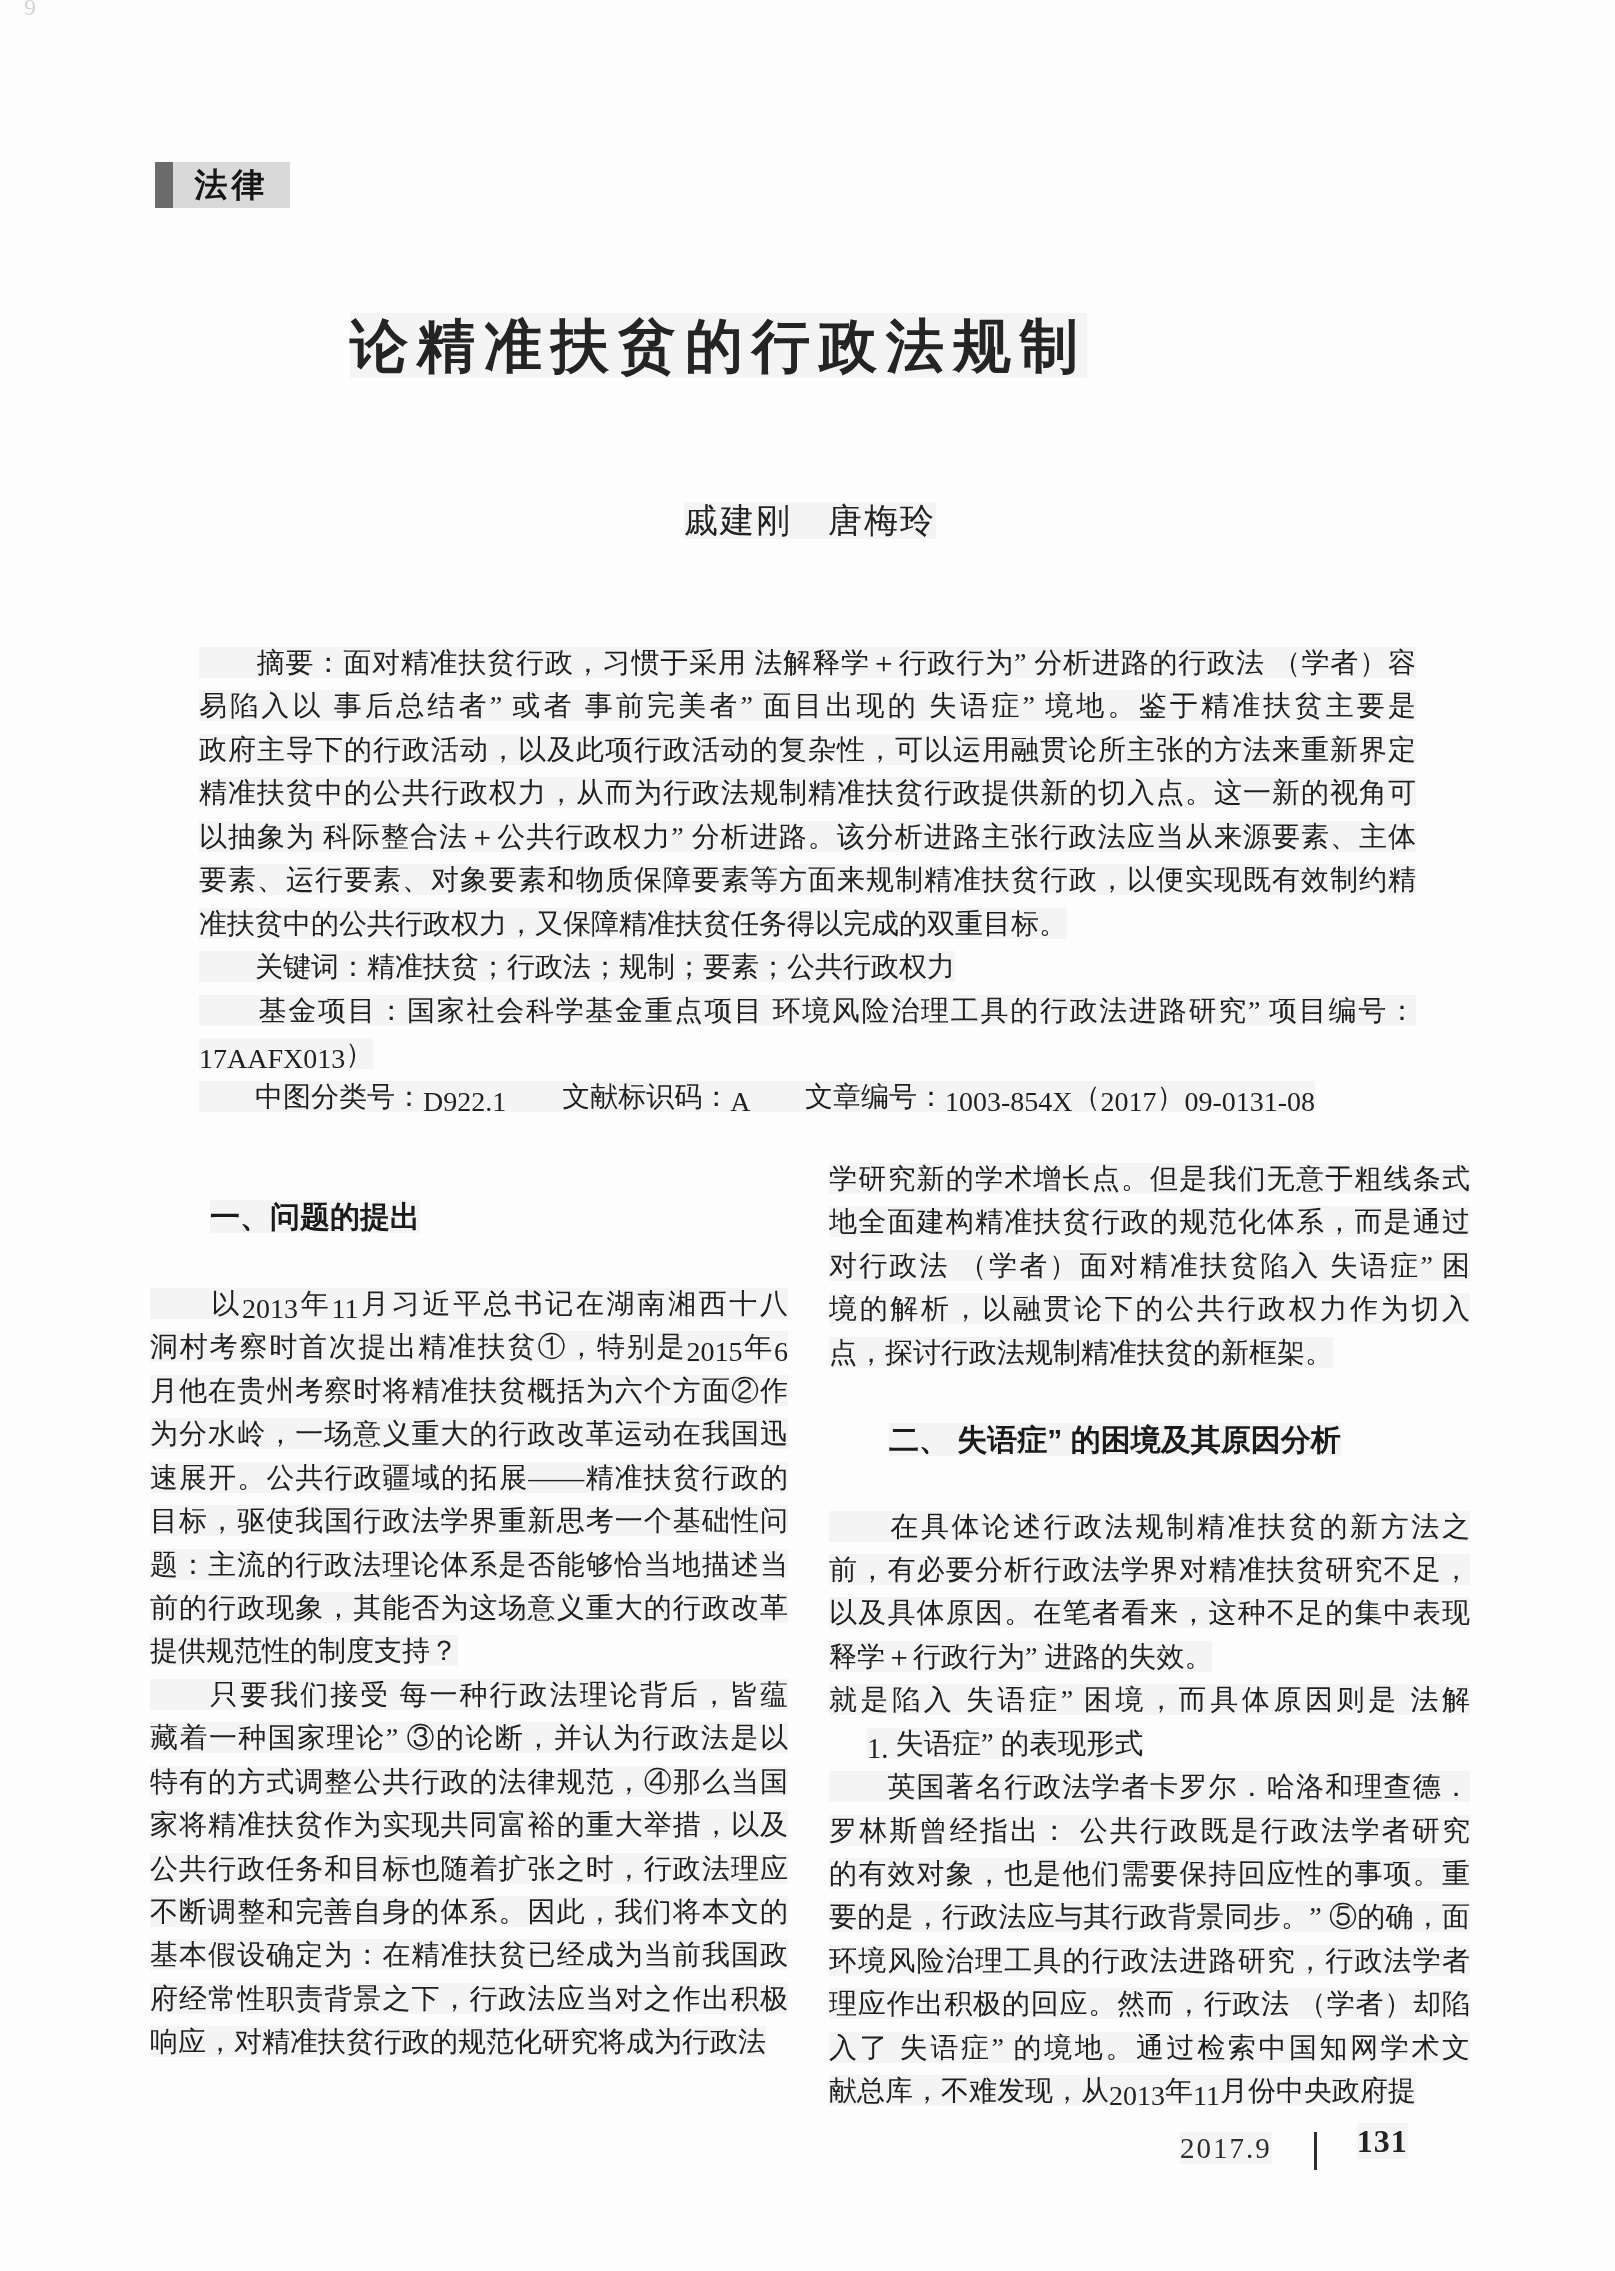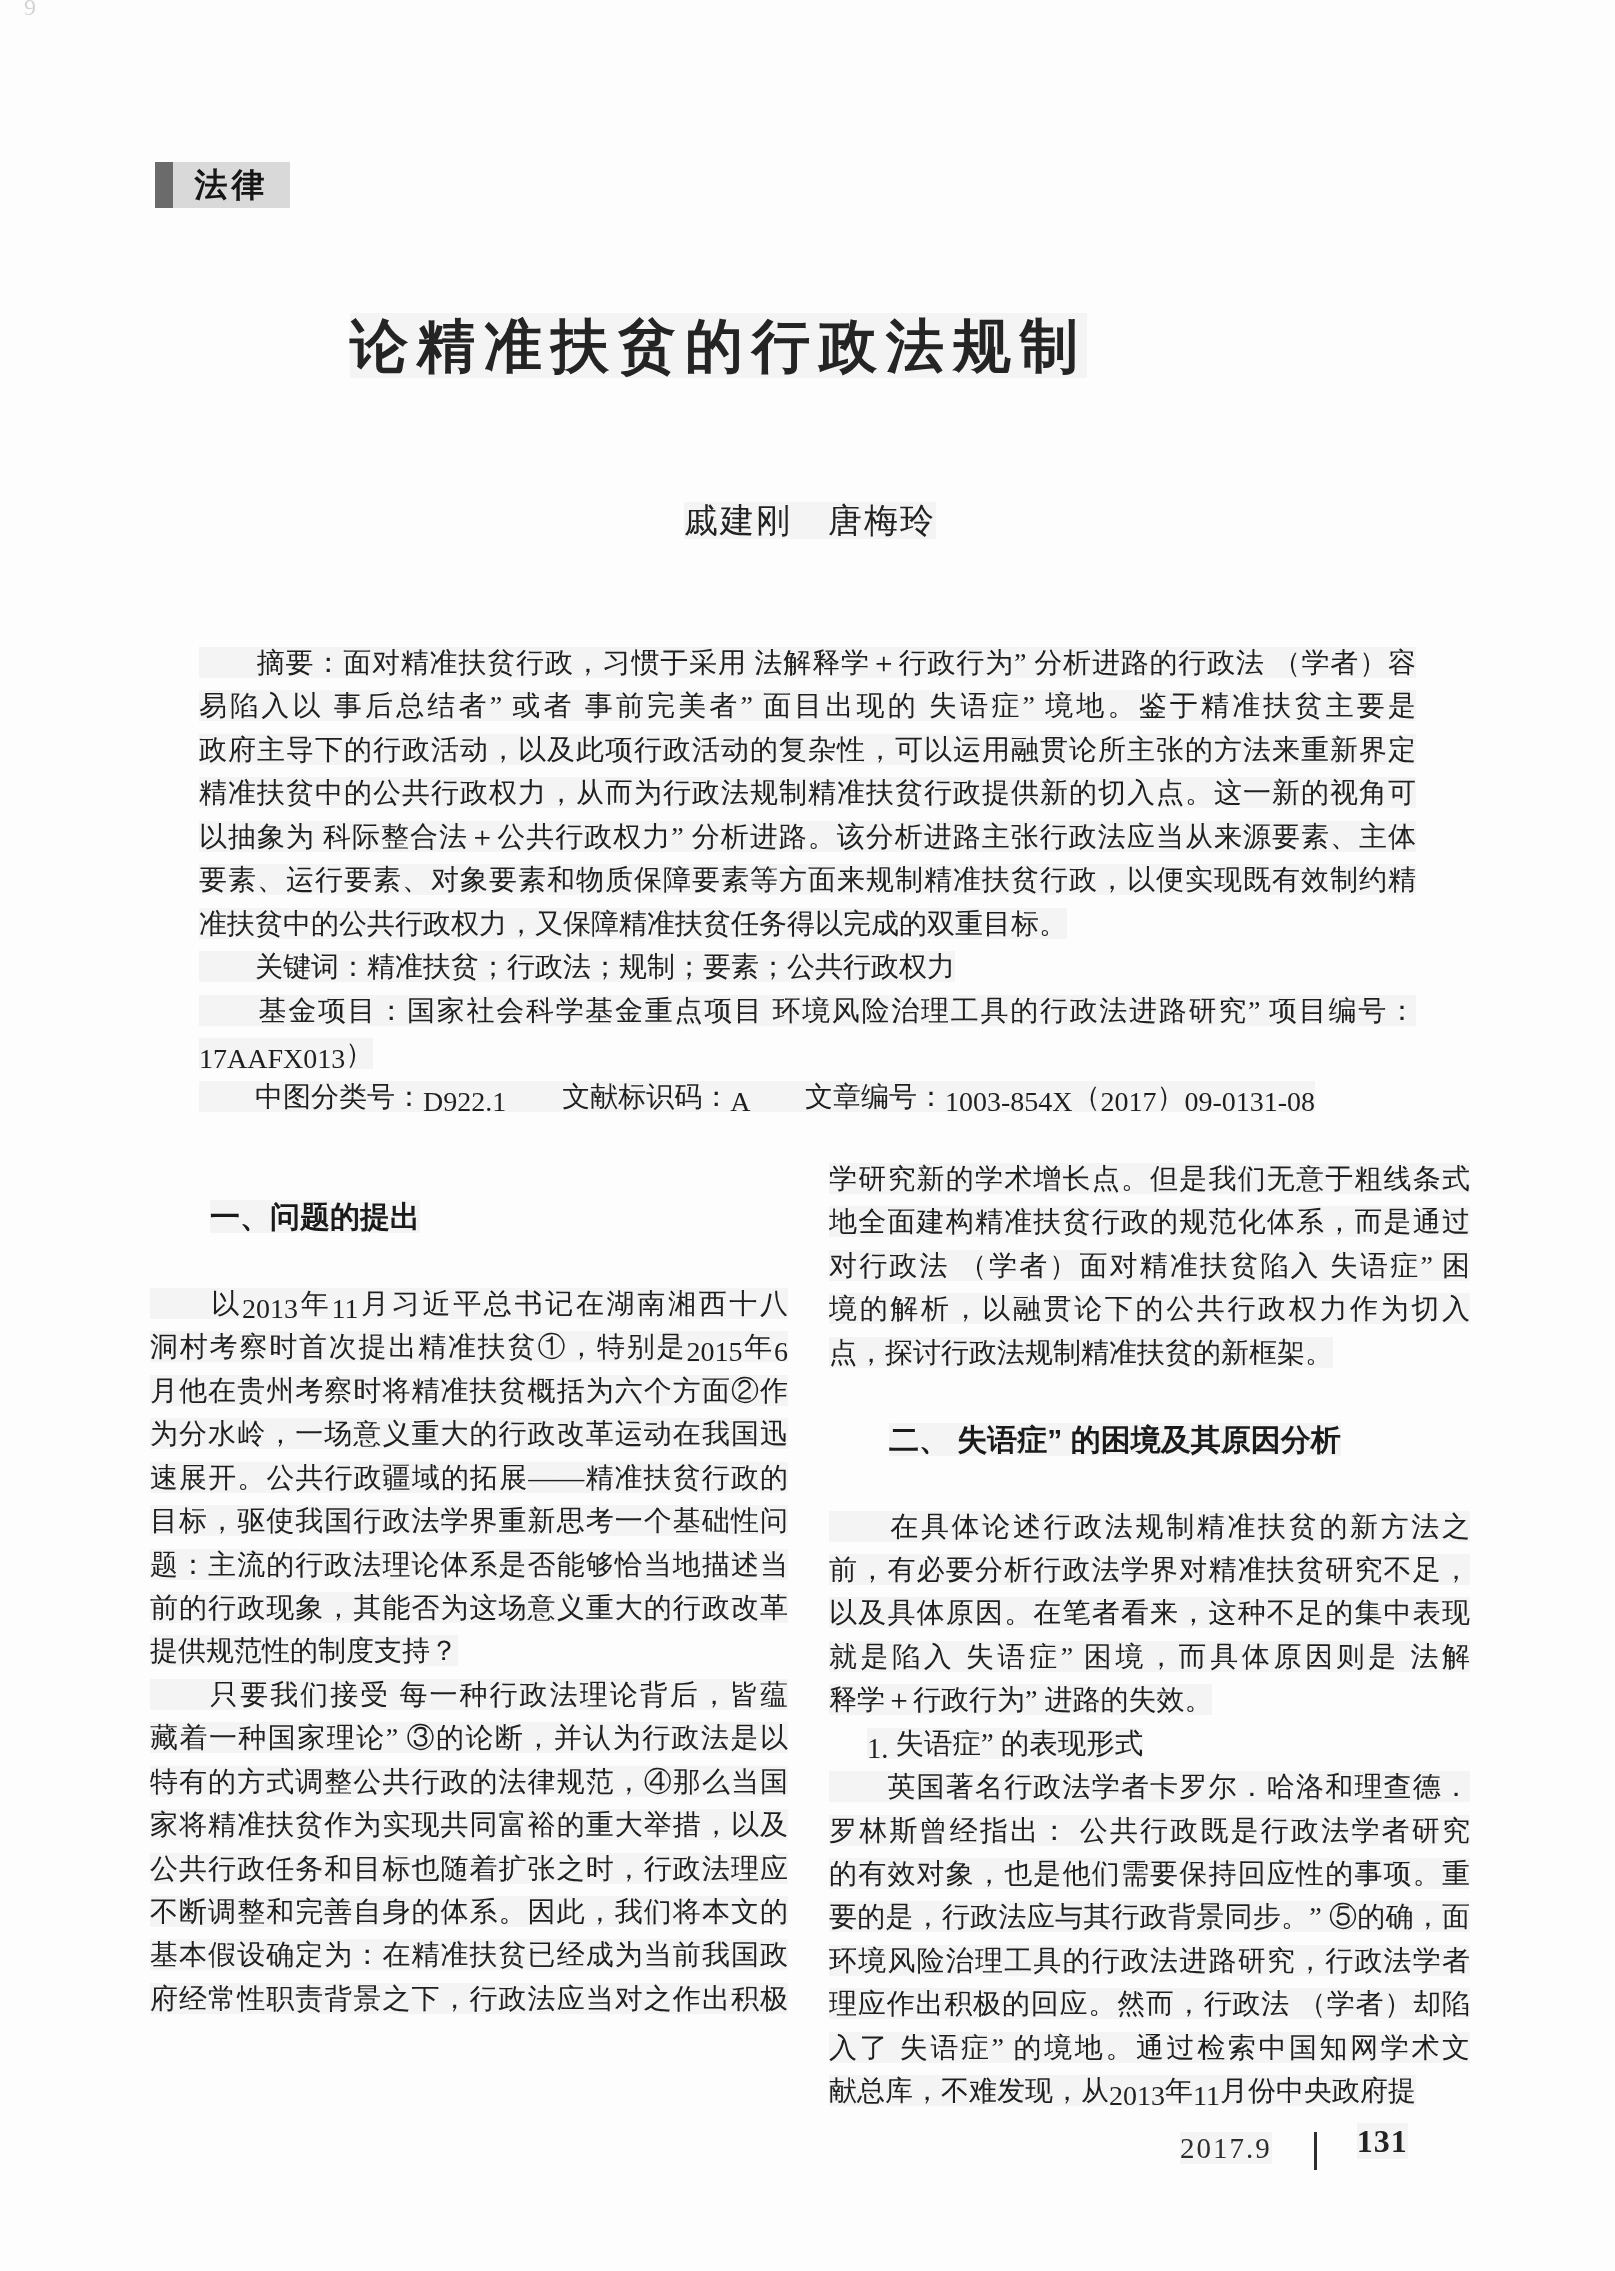--- a/index.html
+++ b/index.html
@@ -111,40 +111,41 @@
       </div>
       <div class="block para">
         <div class="line j"><span class="ink">　　只要我们接受 每一种行政法理论背后，皆蕴</span></div>
         <div class="line j"><span class="ink">藏着一种国家理论” ③的论断，并认为行政法是以</span></div>
         <div class="line j"><span class="ink">特有的方式调整公共行政的法律规范，④那么当国</span></div>
         <div class="line j"><span class="ink">家将精准扶贫作为实现共同富裕的重大举措，以及</span></div>
         <div class="line j"><span class="ink">公共行政任务和目标也随着扩张之时，行政法理应</span></div>
         <div class="line j"><span class="ink">不断调整和完善自身的体系。因此，我们将本文的</span></div>
         <div class="line j"><span class="ink">基本假设确定为：在精准扶贫已经成为当前我国政</span></div>
         <div class="line j"><span class="ink">府经常性职责背景之下，行政法应当对之作出积极</span></div>
+        <div class="line"><span class="ink">响应，对精准扶贫行政的规范化研究将成为行政法</span></div>
       </div>
     </section>
 
   <section class="col col-right">
       <div class="block para">
         <div class="line j"><span class="ink">学研究新的学术增长点。但是我们无意于粗线条式</span></div>
         <div class="line j"><span class="ink">地全面建构精准扶贫行政的规范化体系，而是通过</span></div>
         <div class="line j"><span class="ink">对行政法 （学者）面对精准扶贫陷入 失语症” 困</span></div>
         <div class="line j"><span class="ink">境的解析，以融贯论下的公共行政权力作为切入</span></div>
         <div class="line"><span class="ink">点，探讨行政法规制精准扶贫的新框架。</span></div>
       </div>
       <div class="block heading">
         <div class="line"><span class="ink">二、 失语症” 的困境及其原因分析</span></div>
       </div>
       <div class="block para">
         <div class="line j"><span class="ink">　　在具体论述行政法规制精准扶贫的新方法之</span></div>
         <div class="line j"><span class="ink">前，有必要分析行政法学界对精准扶贫研究不足，</span></div>
         <div class="line j"><span class="ink">以及具体原因。在笔者看来，这种不足的集中表现</span></div>
+        <div class="line"><span class="ink">释学＋行政行为” 进路的失效。</span></div>
         <div class="line j"><span class="ink">就是陷入 失语症” 困境，而具体原因则是 法解</span></div>
-        <div class="line"><span class="ink">释学＋行政行为” 进路的失效。</span></div>
       </div>
       <div class="block subheading">
         <div class="line"><span class="ink"><span class="lat">1.</span> 失语症” 的表现形式</span></div>
       </div>
       <div class="block para">
         <div class="line j"><span class="ink">　　英国著名行政法学者卡罗尔．哈洛和理查德．</span></div>
         <div class="line j"><span class="ink">罗林斯曾经指出： 公共行政既是行政法学者研究</span></div>
         <div class="line j"><span class="ink">的有效对象，也是他们需要保持回应性的事项。重</span></div>
         <div class="line j"><span class="ink">要的是，行政法应与其行政背景同步。” ⑤的确，面</span></div>
         <div class="line j"><span class="ink">环境风险治理工具的行政法进路研究，行政法学者</span></div>

